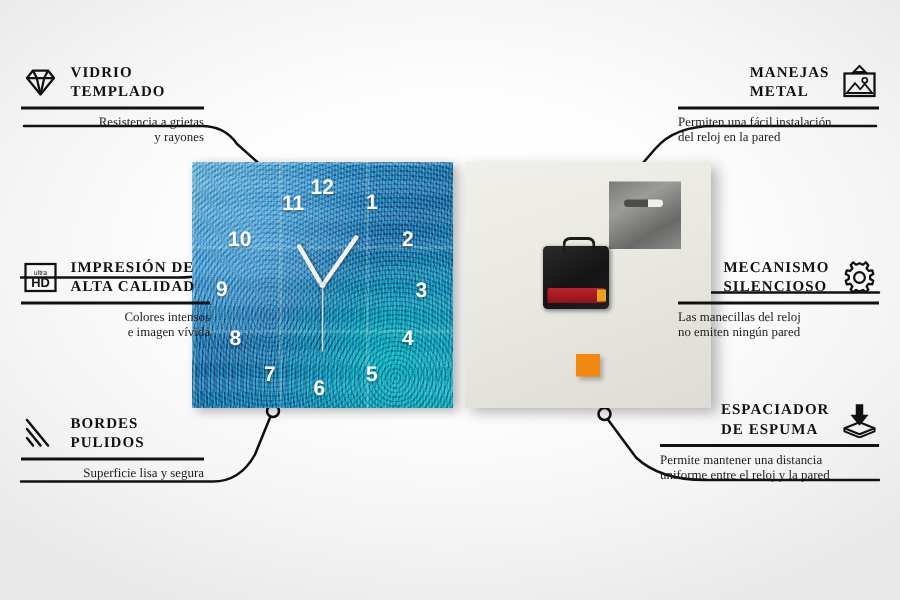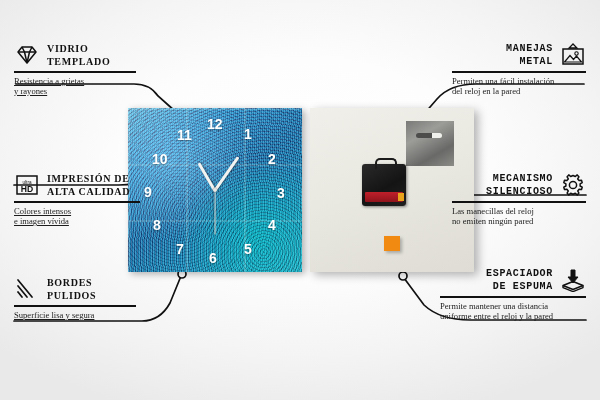--- a/index.html
+++ b/index.html
@@ -82,23 +82,23 @@
     font-size:10px;line-height:13px;letter-spacing:.7px;color:#111;
     text-transform:uppercase;white-space:pre-line;
   }
   .co-rule{height:1.6px;background:#111;margin-top:3px;}
   .co-desc{
     font-family:"Liberation Serif",serif;font-size:8.6px;line-height:10.5px;
     color:#1c1c1c;margin-top:3px;white-space:pre-line;
   }
   .left .co-head{justify-content:flex-start;}
   .left .co-title{text-align:left;}
-  .left .co-desc{text-align:left;text-decoration:underline;}
+  .left .co-desc{text-align:right;}
   .right .co-head{justify-content:flex-end;}
-  .right .co-title{text-align:right;font-family:Liberation Mono, monospace;}
+  .right .co-title{}
   .right .co-desc{text-align:left;}
   .ico{width:26px;height:24px;flex:0 0 26px;display:block;}
   .ico svg{display:block;width:26px;height:24px;}
   #lines{position:absolute;left:0;top:0;width:600px;height:400px;pointer-events:none;}
 </style>
 </head>
 <body>
 
 <div id="stage">
 
@@ -135,21 +135,21 @@
         <span class="num" style="left:116px;top:19px">1</span>
         <span class="num" style="left:140px;top:44px">2</span>
         <span class="num" style="left:149px;top:78px">3</span>
         <span class="num" style="left:140px;top:110px">4</span>
         <span class="num" style="left:116px;top:134px">5</span>
         <span class="num" style="left:81px;top:143px">6</span>
         <span class="num" style="left:48px;top:134px">7</span>
         <span class="num" style="left:25px;top:110px">8</span>
         <span class="num" style="left:16px;top:77px">9</span>
         <span class="num" style="left:24px;top:44px">10</span>
-        <span class="num" style="left:49px;top:20px">11</span>
+        <span class="num" style="left:60px;top:20px">11</span>
 
         <div class="hand" style="left:87px;top:81px;width:32px;height:3.4px;transform:rotate(-120deg)"></div>
         <div class="hand" style="left:87px;top:81px;width:41px;height:3.4px;transform:rotate(-55deg)"></div>
         <div class="hand" style="left:87px;top:82px;width:44px;height:1.1px;transform:rotate(90deg);background:#d8d8d4"></div>
         <div class="pin" style="left:85px;top:80px"></div>
       </div>
     </div>
 
     <div class="back-panel">
       <div class="hanger-plate">

